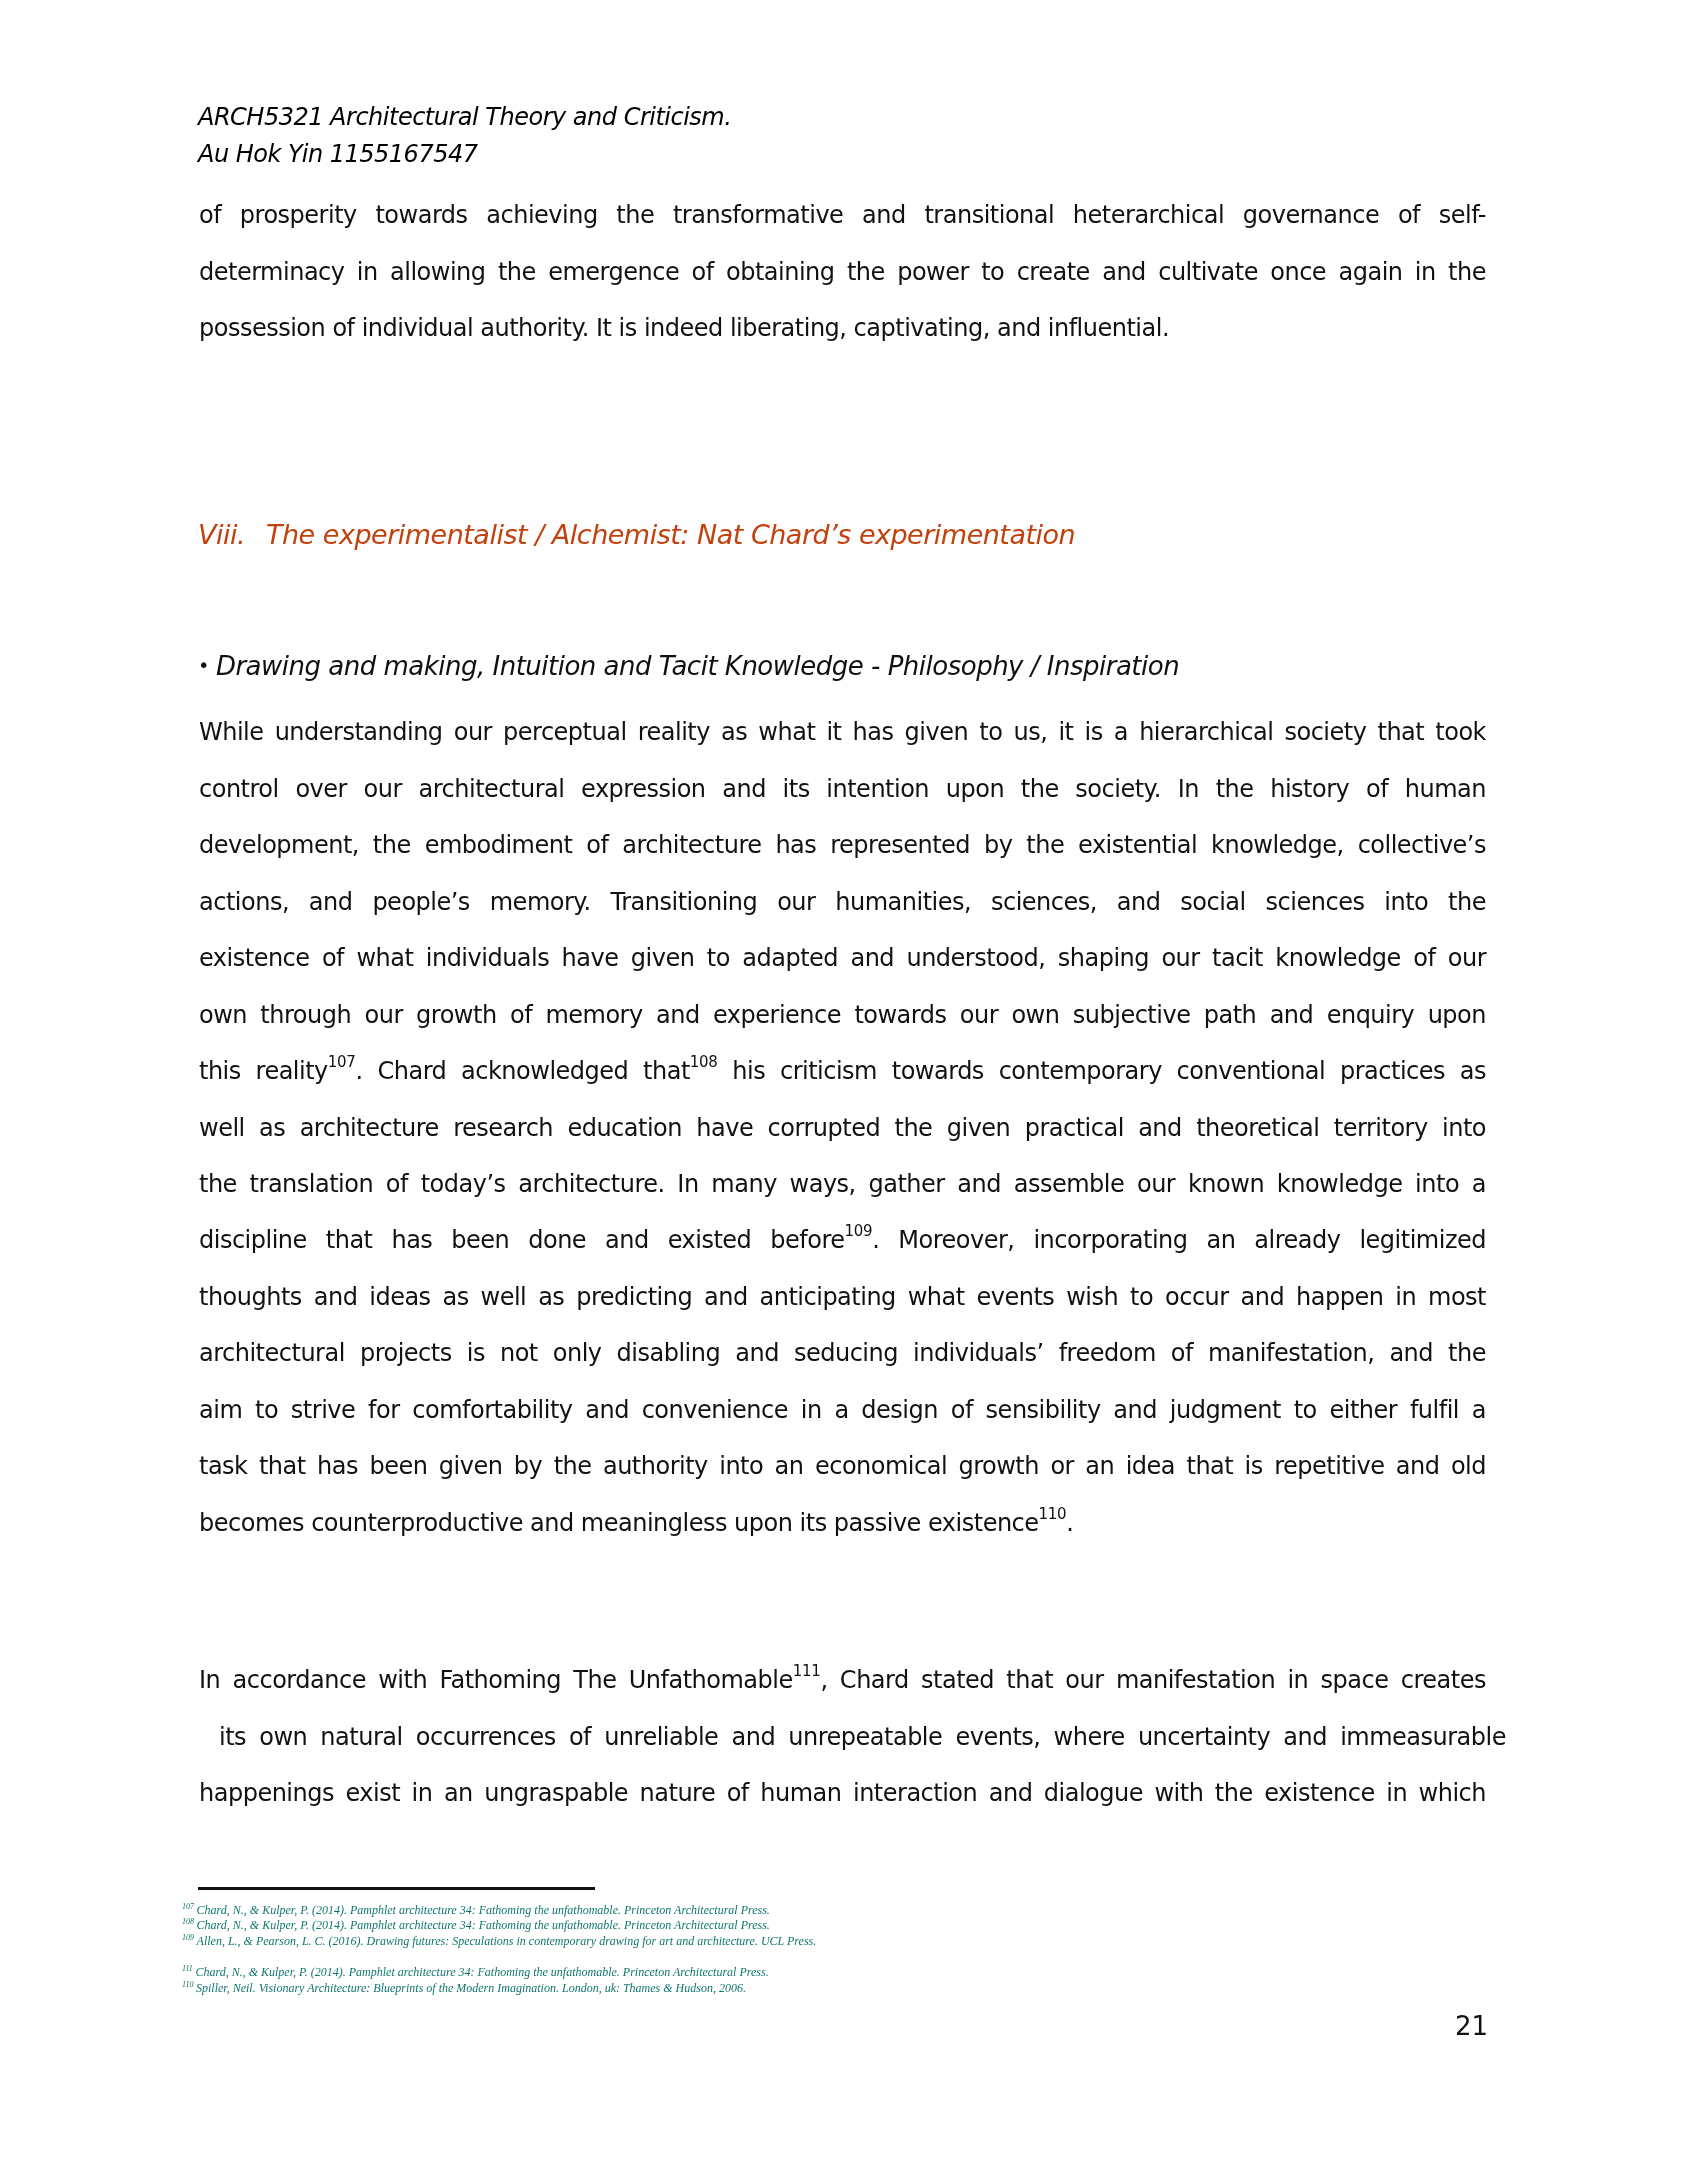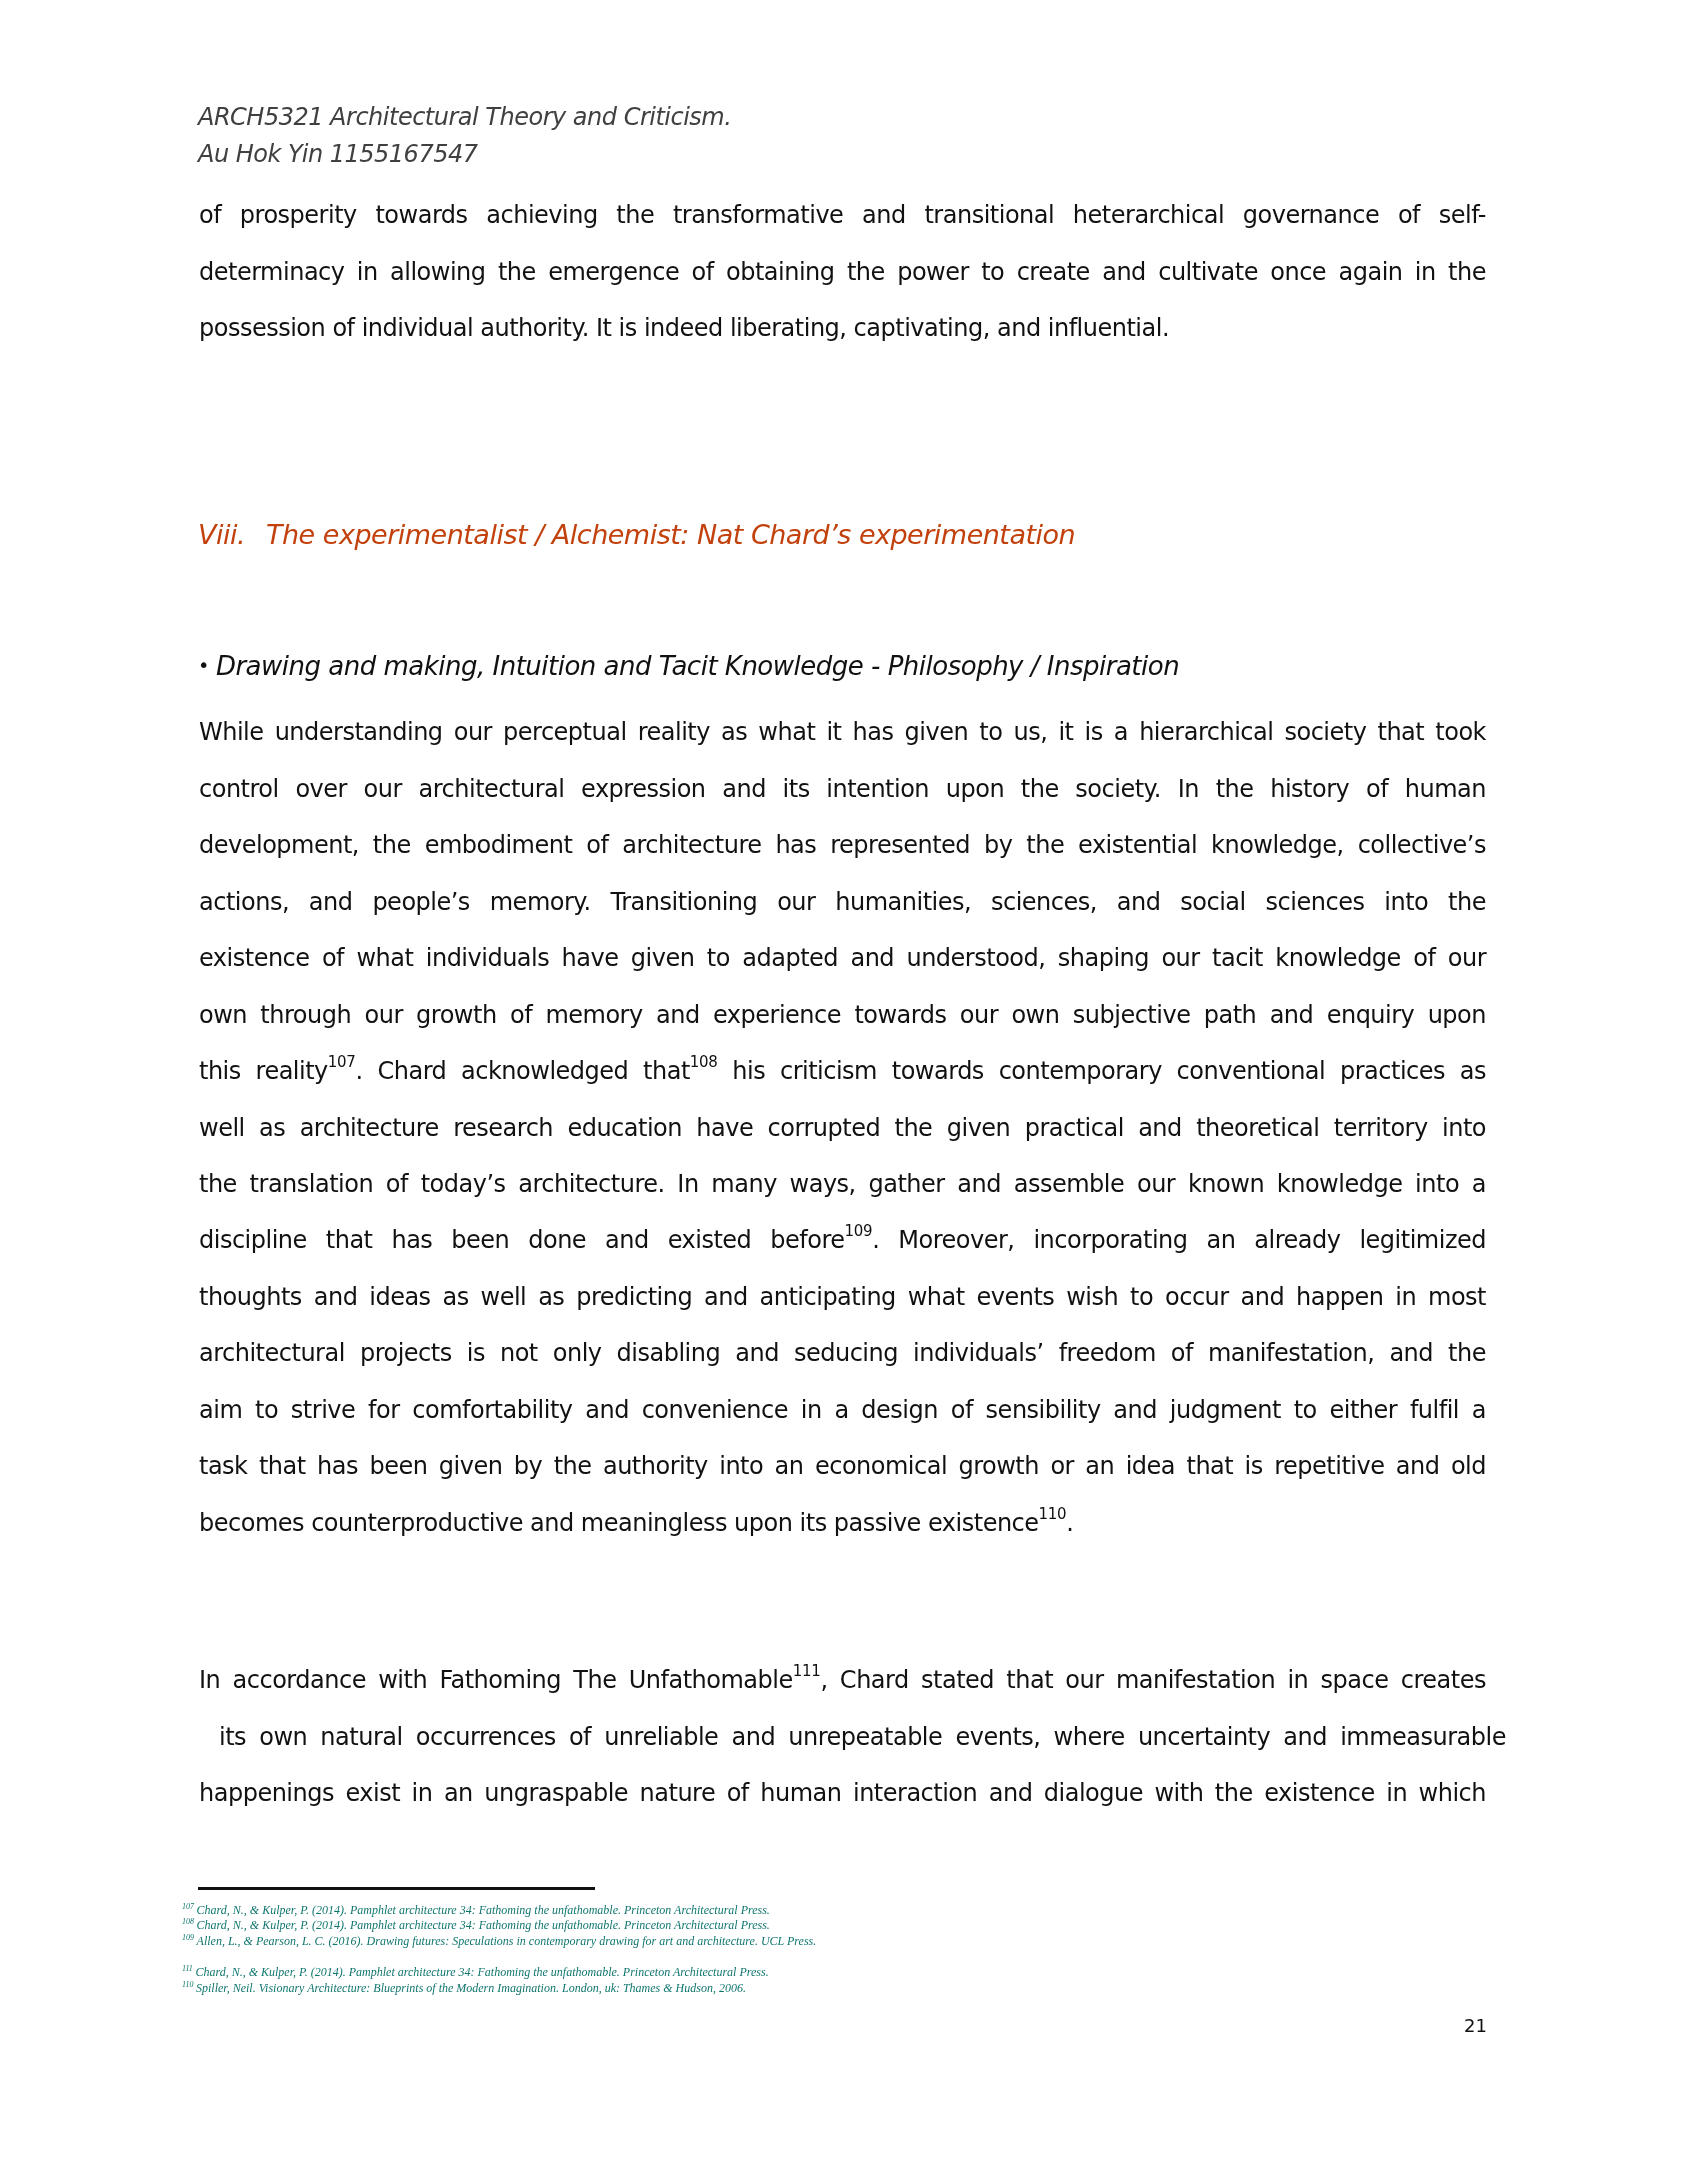--- a/index.html
+++ b/index.html
@@ -1,35 +1,35 @@
 <!DOCTYPE html>
 <html style="font-size:14px"><head>
 <meta charset="utf-8">
 <style>
   html, body { margin: 0; padding: 0; background: #ffffff; }
   body { width: 1685px; height: 2181px; position: relative; overflow: hidden; }
   .page { position: absolute; left: 0; top: 0; width: 1685px; height: 2181px; background: #fff; }
   .hdr { position: absolute; left: 198px; font-family: "DejaVu Sans", sans-serif; font-style: italic;
-         font-size: 24px; color: #404040; letter-spacing: -0.5px; line-height: 35px; white-space: nowrap; }
+         font-size: 24px; color: #000000; letter-spacing: -0.5px; line-height: 35px; white-space: nowrap; }
   .line { position: absolute; left: 199px; width: 1287px; font-family: "DejaVu Sans", sans-serif;
           font-size: 24px; color: #111; line-height: 35px; white-space: nowrap; letter-spacing: -0.5px; }
   .line.j { text-align: justify; text-align-last: justify; white-space: normal; height: 35px; overflow: visible; }
   .line sup { font-size: 15px; line-height: 0; position: relative; top: -2.6px; vertical-align: super; letter-spacing: -0.3px; }
   .h1 { position: absolute; left: 198px; font-family: "DejaVu Sans", sans-serif; font-style: italic;
         font-size: 27px; color: #c2410c; letter-spacing: -0.5px; line-height: 39px; white-space: nowrap; }
   .h1 .num { display: inline-block; width: 68px; }
   .h2 { position: absolute; left: 198px; font-family: "DejaVu Sans", sans-serif; font-style: italic;
         font-size: 26px; color: #111; letter-spacing: -0.5px; line-height: 39px; white-space: nowrap; }
   .h2 .bullet { font-style: normal; font-size: 19.3px; margin-right: 7px; position: relative; top: -2.6px; }
   .fn-rule { position: absolute; left: 198px; top: 1887px; width: 397px; height: 2.6px; background: #111; }
   .fn { position: absolute; left: 182px; font-family: "Liberation Serif", serif; font-style: italic;
         font-size: 12px; color: #0f766e; line-height: 15px; white-space: nowrap; }
   .fn sup { font-size: 8px; vertical-align: super; line-height: 0; margin-right: 2.6px; }
   .pagenum { position: absolute; left: 1455px; top: 2010px; width: 32px; text-align: right;
-             font-family: "DejaVu Sans", sans-serif; font-size: 18px; color: #111; line-height: 32px; }
+             font-family: "DejaVu Sans", sans-serif; font-size: 26px; color: #111; line-height: 32px; }
 </style>
 </head>
 <body>
 
 <div class="page">
 
   <div class="hdr" style="top:100px">ARCH5321 Architectural Theory and Criticism.</div>
   <div class="hdr" style="top:137px">Au Hok Yin 1155167547</div>
 
   <div>

